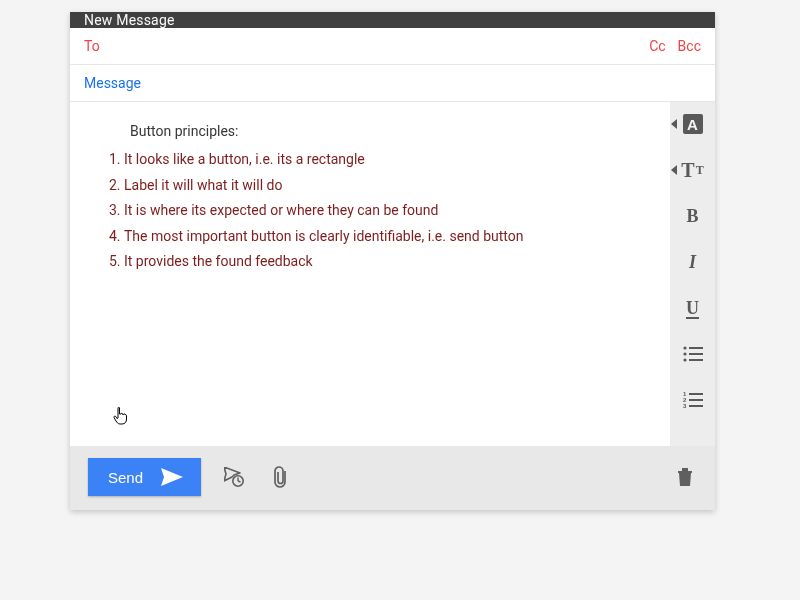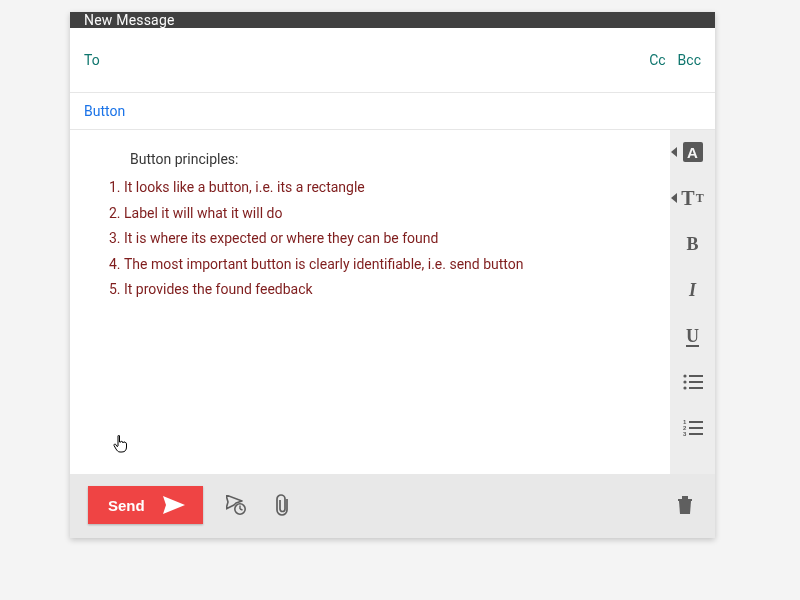--- a/index.html
+++ b/index.html
@@ -25,22 +25,22 @@
       padding: 0 14px;
       font-size: 14px;
       font-weight: 400;
       letter-spacing: 0.2px;
     }
     .to-row {
       background: #FFFFFF;
       border-bottom: 1px solid #E6E6E6;
       display: flex;
       align-items: center;
-      padding: 24px 14px;
-      color: #0f766e;
+      padding: 10px 14px;
+      color: #ef4444;
       font-size: 14px;
       justify-content: space-between;
     }
     .to-row .right { display: flex; gap: 12px; margin-left: 32px; }
     .to-row .link { cursor: pointer; }
     .subject-row {
       background: #FFFFFF;
       border-bottom: 1px solid #E6E6E6;
       padding: 10px 14px;
       color: #1A73E8;
@@ -110,31 +110,30 @@
     .underline { text-decoration: underline; text-underline-offset: 3px; text-decoration-thickness: 2px;}
     .footer {
       background: #E8E8E8;
       padding: 12px 18px 14px 18px;
       display: flex;
       align-items: center;
       justify-content: space-between;
     }
     .footer .left { display: flex; align-items: center; gap: 22px; }
     .send-btn {
-      background: #ef4444;
+      background: #3b82f6;
       color: #FFFFFF;
       border: none;
       padding: 10px 18px 10px 20px;
       font-size: 15px;
       display: flex;
       align-items: center;
       gap: 18px;
       cursor: pointer;
       box-shadow: 0 1px 2px rgba(0,0,0,0.25);
-      font-weight: bold;
     }
     .icon-btn {
       width: 24px; height: 24px;
       display: flex; align-items: center; justify-content: center;
       color: #5F5F5F;
       cursor: pointer;
     }
     .cursor-pointer-glyph {
       position: absolute;
       left: 43px;
@@ -154,21 +153,21 @@
 
   <div class="to-row">
     <span>To</span>
     <div class="right">
       <span class="link">Cc</span>
       <span class="link">Bcc</span>
     </div>
   </div>
 
   <div class="subject-row">
-    <span>Button</span>
+    <span>Message</span>
   </div>
 
   <div class="body-area">
     <div class="editor">
       <div class="heading">Button principles:</div>
       <ol>
         <li>It looks like a button, i.e. its a rectangle</li>
         <li>Label it will what it will do</li>
         <li>It is where its expected or where they can be found</li>
         <li>The most important button is clearly identifiable, i.e. send button</li>

